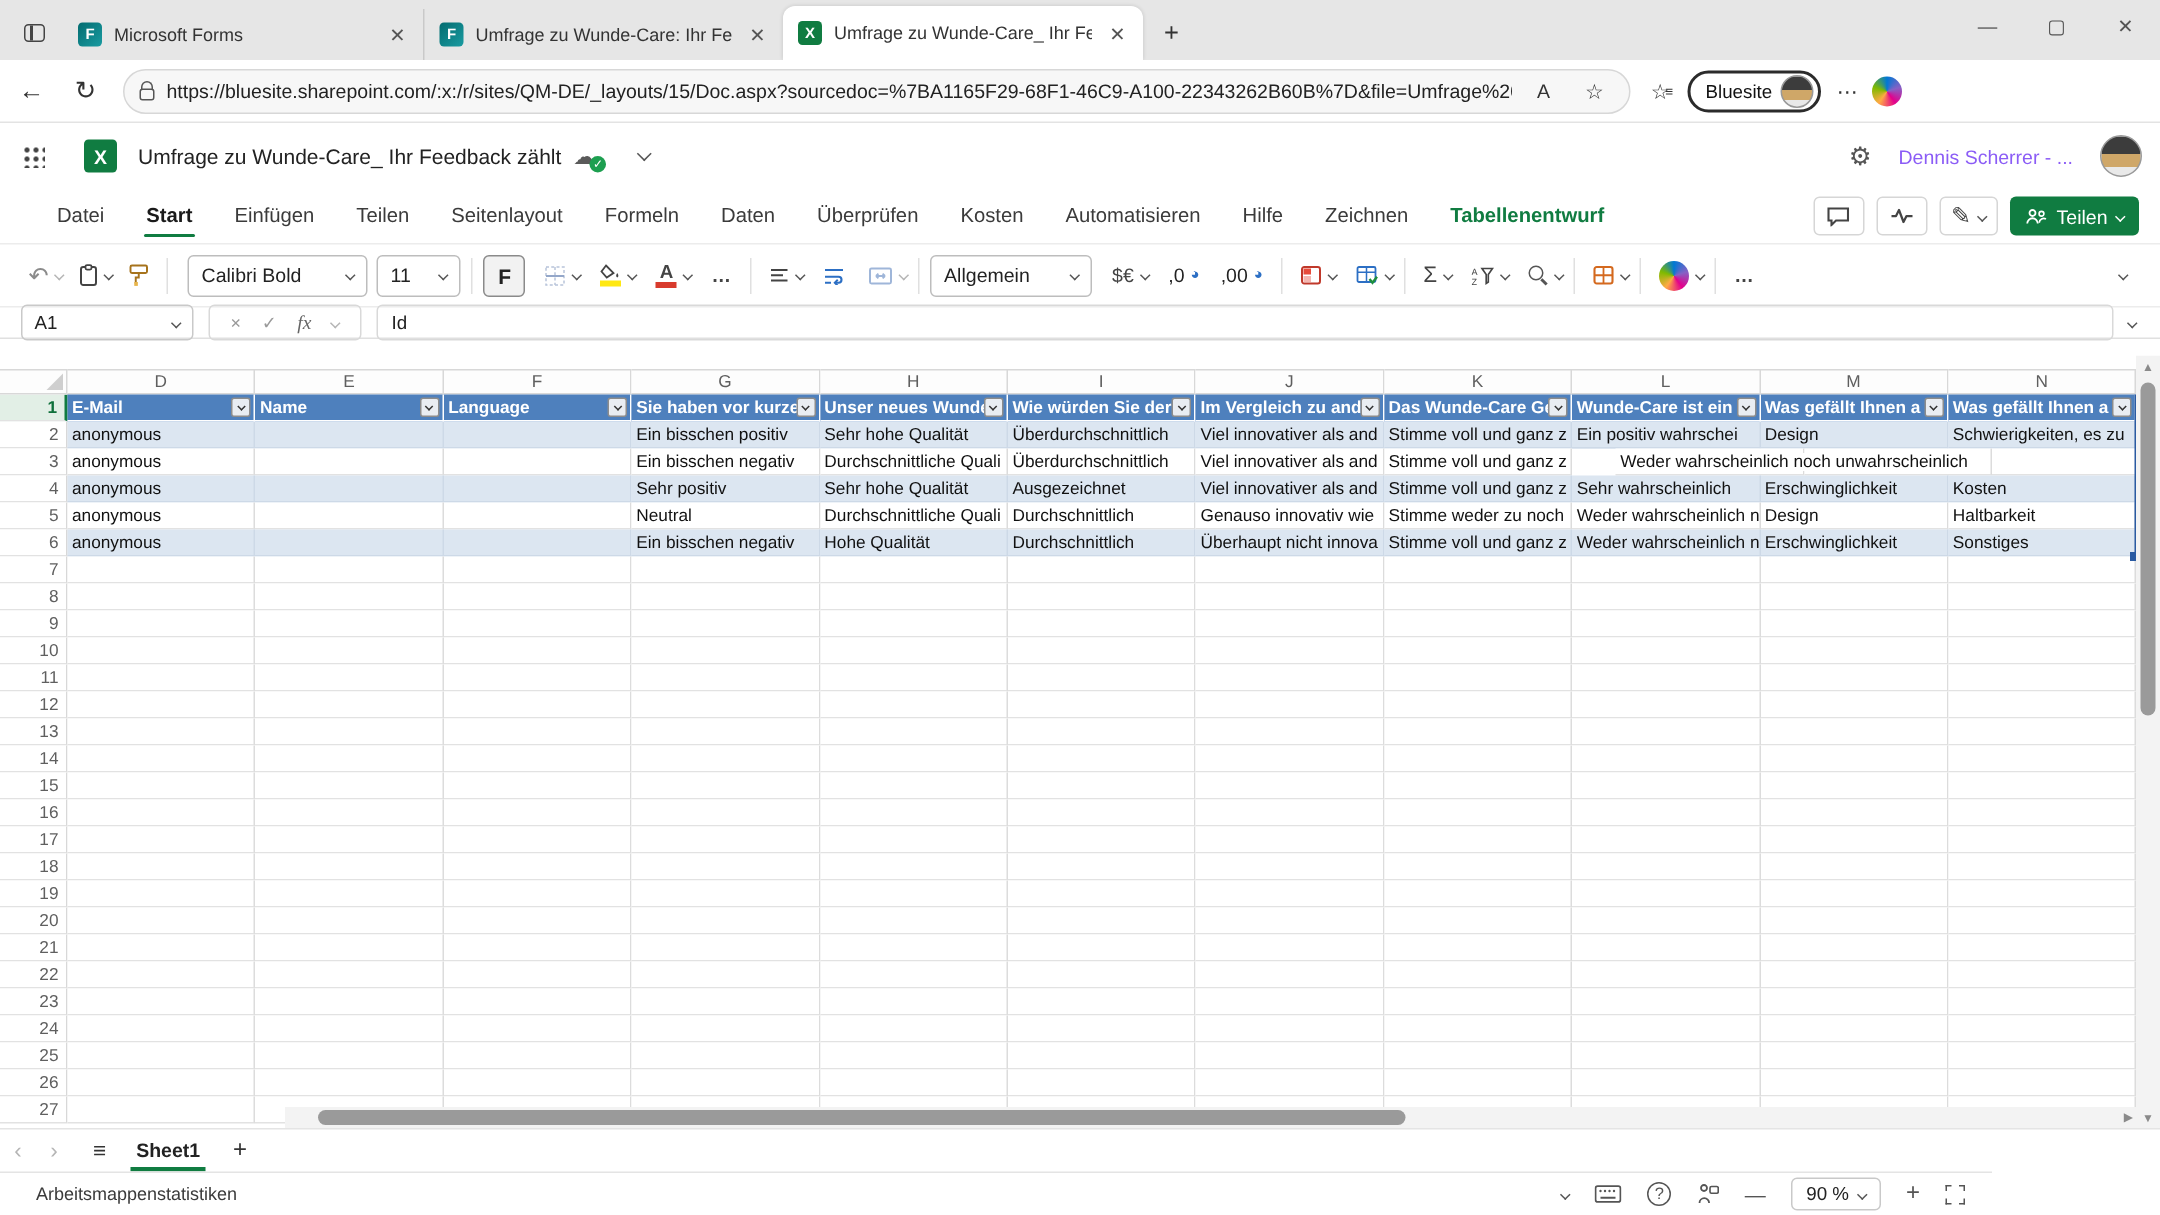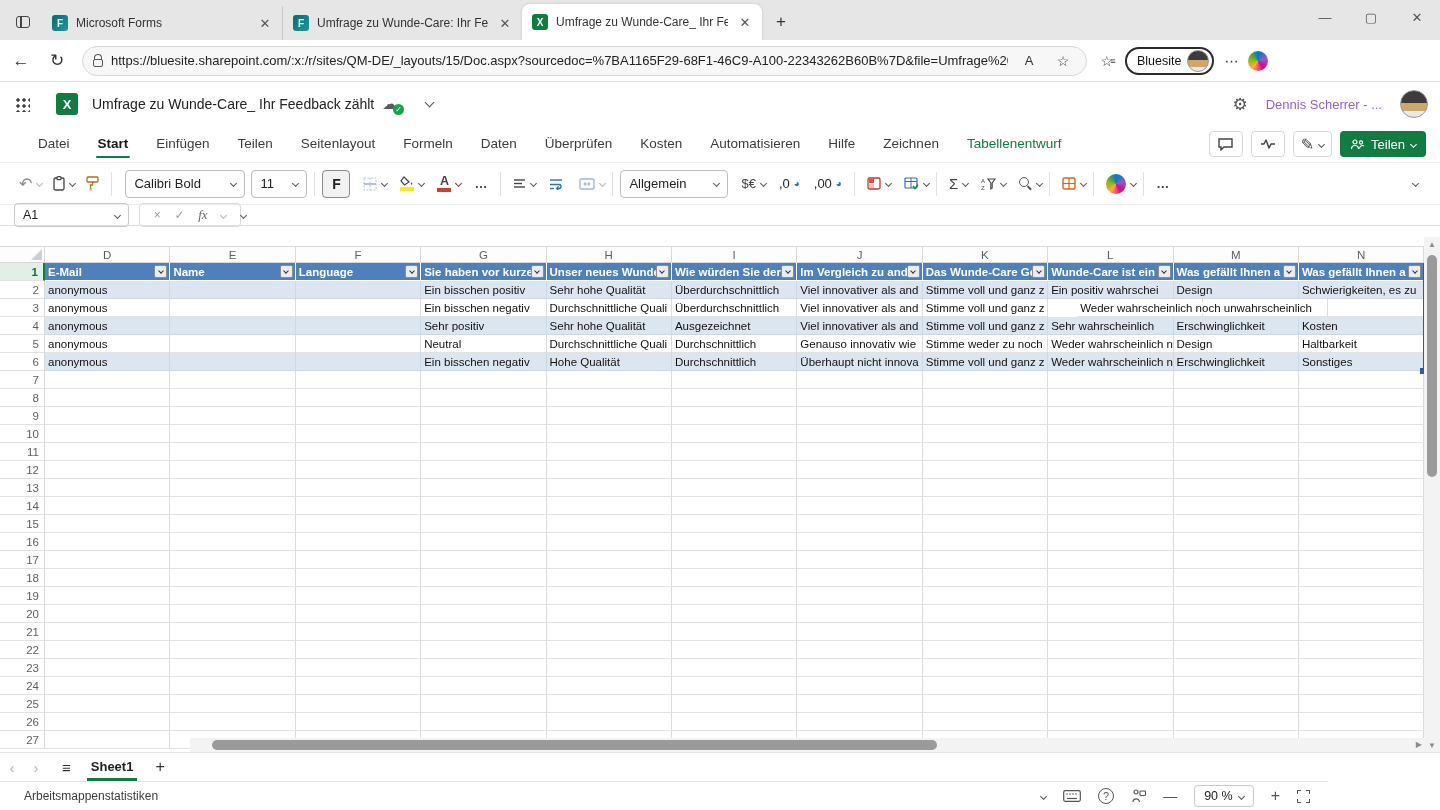--- a/index.html
+++ b/index.html
@@ -55,21 +55,21 @@
   .gear { font-size:17px; color:#555; }
   #username { font-size:13px; color:#8b5cf6; }
   #hdr-right .avatar { width:28px; height:28px; }
 
   
   #ribbon { position:absolute; top:126px; left:0; width:1440px; height:36px; background:#fff; display:flex; align-items:center; }
   #ribbontabs { display:flex; align-items:center; margin-left:24px; gap:0; }
   .rtab { font-size:13.5px; color:#3b3b3b; padding:8px 14px 9px; position:relative; white-space:nowrap; }
   .rtab.active { font-weight:bold; color:#1a1a1a; }
   .rtab.active::after { content:''; position:absolute; left:12px; right:12px; bottom:2px; height:2.5px; background:#107C41; border-radius:2px; }
-  .rtab.accent { color:#107C41; font-weight:normal; }
+  .rtab.accent { color:#107C41; font-weight:bold; }
   #ribbon-right { margin-left:auto; display:flex; align-items:center; gap:8px; margin-right:14px; }
   .rbtn { height:26px; min-width:34px; border:1px solid #d6d6d6; border-radius:4px; background:#fff; display:flex; align-items:center; justify-content:center; gap:5px; padding:0 7px; color:#444; }
   .sharebtn { height:26px; background:#107C41; color:#fff; border-radius:4px; display:flex; align-items:center; gap:6px; padding:0 10px; font-size:13px; }
 
   
   #toolbar { position:absolute; top:162px; left:0; width:1440px; height:42px; background:#fff; border-top:1px solid #ececec; display:flex; align-items:center; padding-left:14px; }
   .tbtn { height:28px; display:flex; align-items:center; justify-content:center; gap:4px; padding:0 5px; color:#444; border-radius:4px; font-size:13px; }
   .tsep { width:1px; height:24px; background:#e0e0e0; margin:0 7px; flex:0 0 1px; }
   .combo { height:28px; border:1px solid #bdbdbd; border-radius:4px; display:flex; align-items:center; justify-content:space-between; padding:0 8px; font-size:13px; color:#222; background:#fff; }
   #fontcombo { width:120px; margin-left:6px; }
@@ -396,20 +396,23 @@
     <div id="namebox">
         <span>A1</span>
         <span class="chev sm"></span>
       </div>
     <div id="fxbtns">
       <span>×</span>
       <span>✓</span>
       <span><span class="fx">fx</span></span>
       <span class="chev sm" style="border-color:#b5b5b5;"></span>
     </div>
+    <div id="fbar">
+        <span>Id</span>
+      </div>
     <span class="chev sm" id="fbar-expand"></span>
   </div>
 
   <div id="gridarea">
     <div id="sheet">
         <div class="hdrrow">
           <div class="cornercell"></div>
           <div class="colh">D</div>
           <div class="colh">E</div>
           <div class="colh">F</div>

